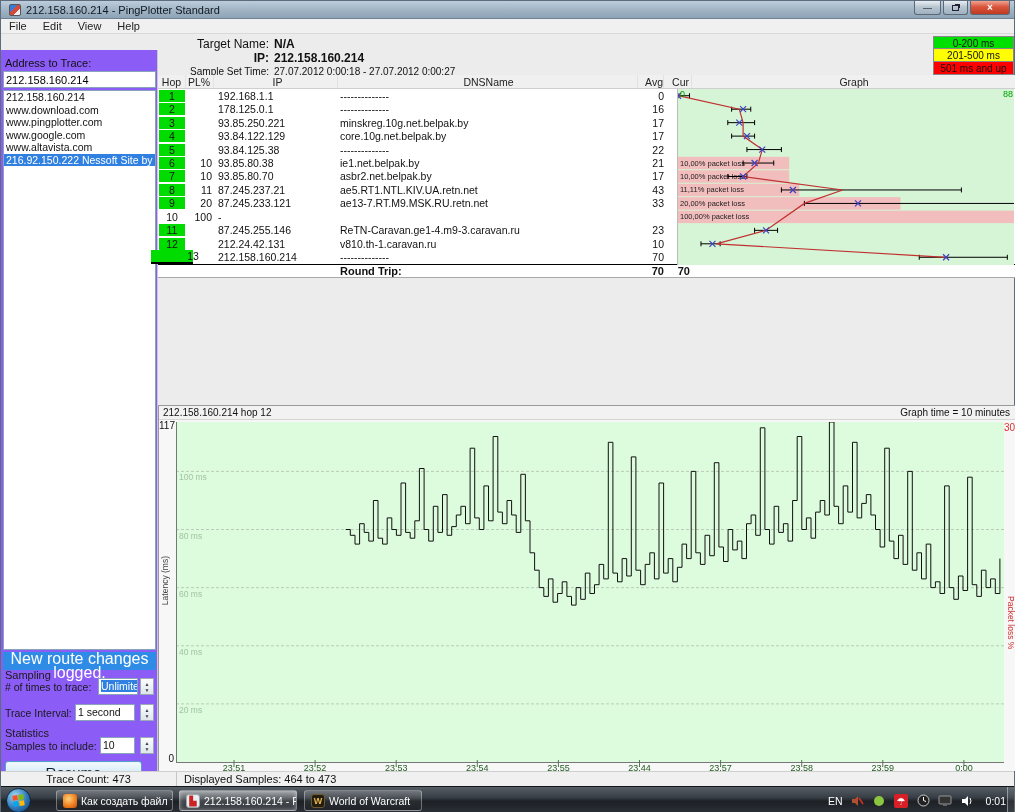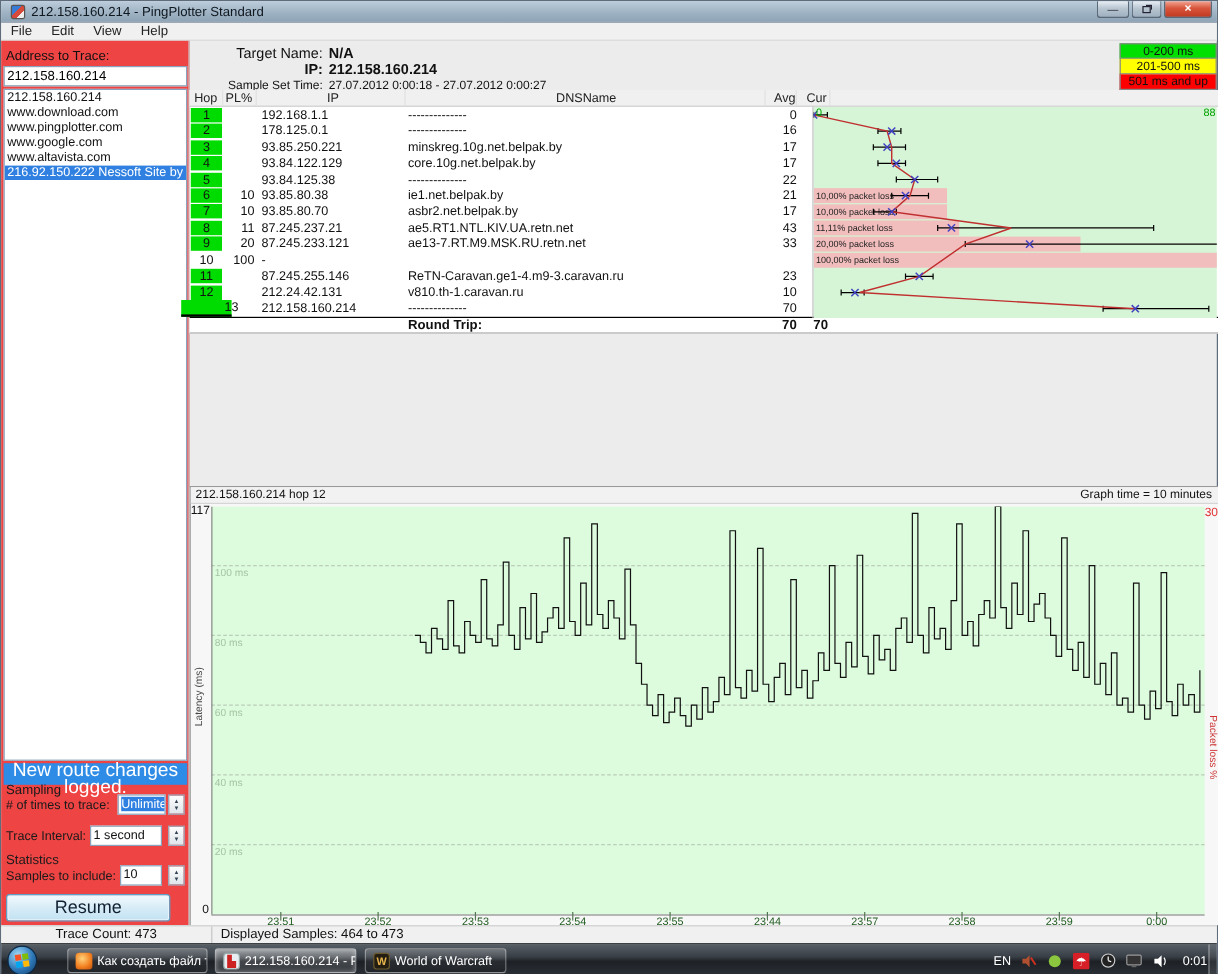--- a/index.html
+++ b/index.html
@@ -15,21 +15,21 @@
 .wbtn{height:14px;border:1px solid #5a6877;border-top:none;border-radius:0 0 3px 3px;background:linear-gradient(#e8eef4,#b9c6d2 45%,#9fb0bf);display:flex;align-items:center;justify-content:center;font-size:9px;color:#223}
 .wbtn.min{width:27px}.wbtn.rest{width:25px}
 .wbtn.close{width:40px;background:linear-gradient(#f2a493,#d9553c 45%,#c03a22);color:#fff;font-weight:bold;font-size:10px}
 .rest-glyph{width:7px;height:6px;border:1px solid #223;background:transparent;box-shadow:2px -2px 0 -1px #223}
 
 
 .menubar{position:absolute;left:0;top:18px;width:100%;height:15px;background:#f0f0f0;border-bottom:1px solid #d9d9d9;display:flex;align-items:center;gap:0}
 .menuitem{padding:0 8px;font-size:11px;color:#222}
 
 
-.sidebar{position:absolute;left:0;top:33px;width:157px;height:737px;background:#ef4444;border-right:1px solid #c9c9c9}
+.sidebar{position:absolute;left:0;top:49px;width:157px;height:737px;background:#8b5cf6;border-right:1px solid #c9c9c9}
 .addr-label{position:absolute;left:4px;top:7px;font-size:11px}
 .addr-input{position:absolute;left:2px;top:21px;width:153px;height:17px;border:1px solid #8aa3bc;background:#fff;font-family:"Liberation Sans",sans-serif;font-size:11px;padding:0 2px}
 .addr-list{position:absolute;left:2px;top:40px;width:153px;height:560px;border:1px solid #8aa3bc;background:#fff;overflow:hidden}
 .addr-item{height:12.5px;line-height:12.5px;font-size:10.5px;padding-left:2px;white-space:nowrap}
 .addr-item.sel{background:#2f80e0;color:#fff}
 .route-banner{position:absolute;left:2px;top:602px;width:153px;height:18px;background:#2e8ce6;color:#fff;font-size:16px;text-align:center;line-height:14px}
 .group-label{position:absolute;left:4px;font-size:11px;color:#1a1a1a}
 .fieldlabel{position:absolute;font-size:10.5px;color:#1a1a1a}
 .spinbox{position:absolute;height:17px;border:1px solid #8aa3bc;background:#fff;font-size:10.5px;line-height:15px;padding:0 2px;overflow:hidden;white-space:nowrap}
 .spinbox .selval{background:#2f80e0;color:#fff}
@@ -183,20 +183,21 @@
     </div>
 
   <div class="tablewrap">
     <div class="thead">
       <div class="th c-hop" style="justify-content:center">Hop</div>
       <div class="th c-pl" style="justify-content:flex-start;padding-left:2px">PL%</div>
       <div class="th c-ip" style="justify-content:center">IP</div>
       <div class="th c-dns" style="justify-content:center">DNSName</div>
       <div class="th c-avg" style="justify-content:flex-end">Avg</div>
       <div class="th c-cur" style="justify-content:flex-end">Cur</div>
+      <div class="th c-graph" style="justify-content:center;border-right:none">Graph</div>
     </div>
     <div class="rows" id="rows">
         <div class="trow">
           <div class="c-hop">
             <div class="hopchip green">1</div>
           </div>
           <div class="c-pl"></div>
           <div class="c-ip">192.168.1.1</div>
           <div class="c-dns">--------------</div>
           <div class="c-avg">0</div>

